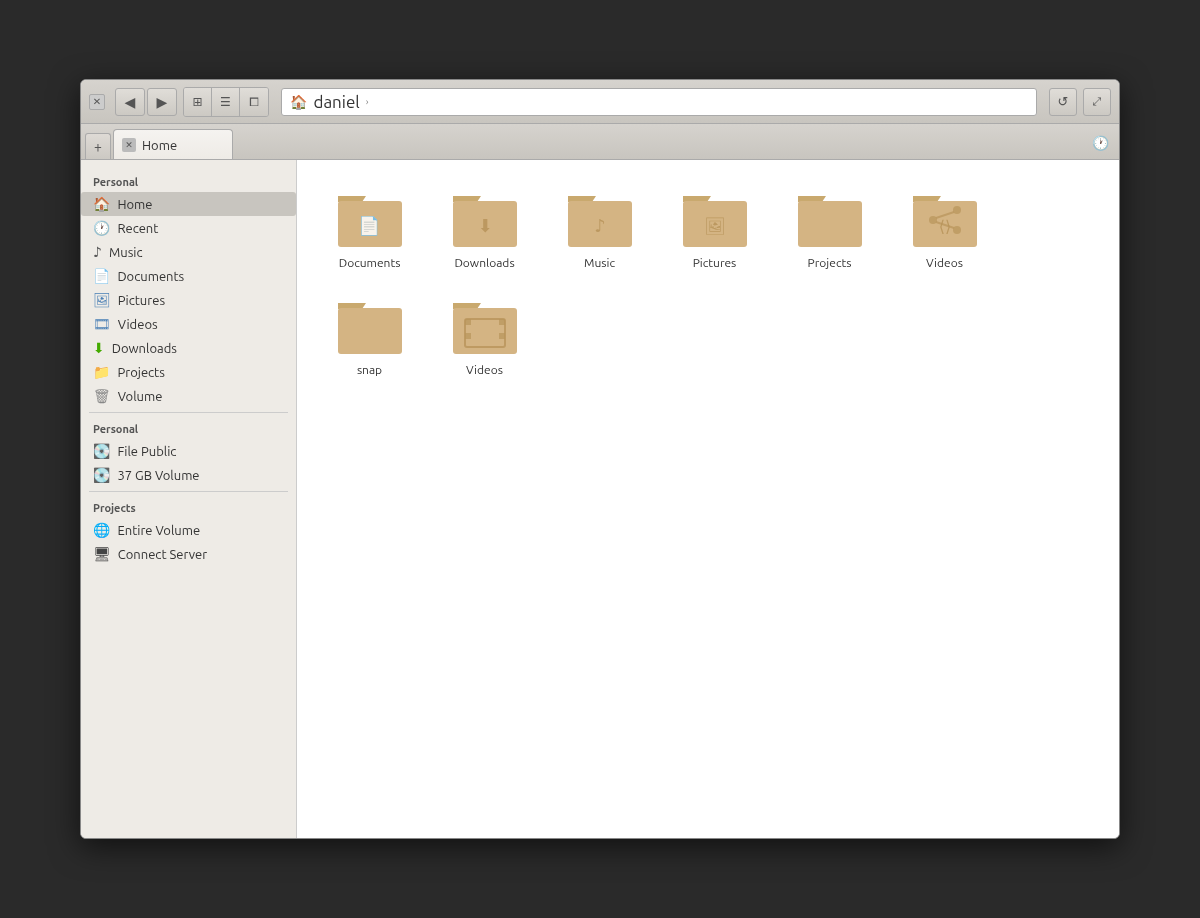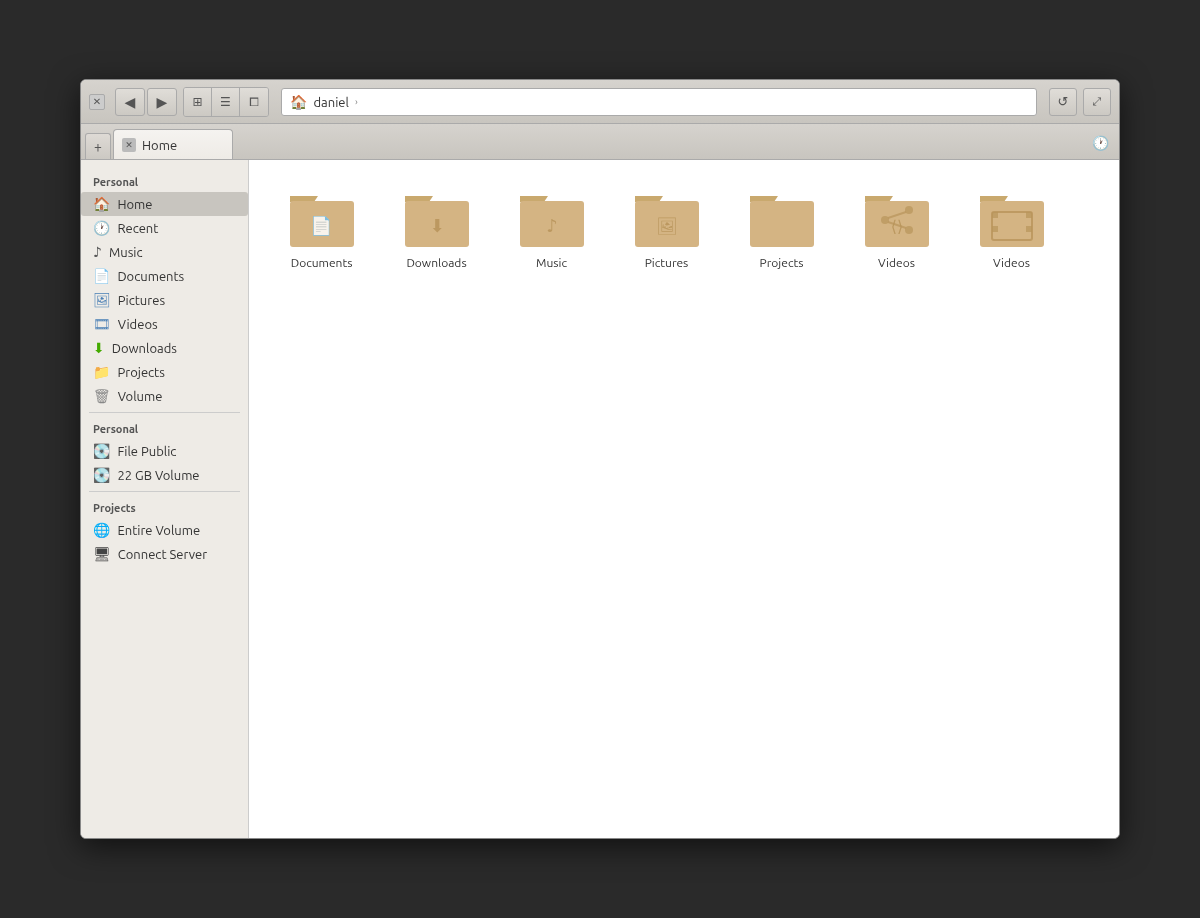--- a/index.html
+++ b/index.html
@@ -81,21 +81,21 @@
       display: flex;
       align-items: center;
       gap: 6px;
       margin: 0 6px;
     }
     .addressbar-home {
       color: #c85a00;
       font-size: 14px;
     }
     .addressbar-text {
-      font-size: 13px;
+      font-size: 17px;
       color: #333;
     }
     .addressbar-chevron {
       font-size: 10px;
       color: #888;
     }
     .titlebar-reload {
       width: 28px; height: 28px;
       background: linear-gradient(to bottom, #e0ddd8, #ccc9c3);
       border: 1px solid #aaa;
@@ -167,21 +167,21 @@
       cursor: pointer;
     }
     
     .main {
       display: flex;
       flex: 1;
       overflow: hidden;
     }
     
     .sidebar {
-      width: 168px;
+      width: 216px;
       background: #eeebe6;
       border-right: 1px solid #ccc;
       padding: 10px 0;
       flex-shrink: 0;
       overflow-y: auto;
     }
     .sidebar-section-label {
       font-size: 11px;
       font-weight: bold;
       color: #555;
@@ -363,21 +363,21 @@
 
       <div class="sidebar-divider"></div>
       <div class="sidebar-section-label">Personal</div>
 
       <div class="sidebar-item">
         <span class="icon-filesystem">💽</span>
         <span>File Public</span>
       </div>
       <div class="sidebar-item">
         <span class="icon-volume">💽</span>
-        <span>22 GB Volume</span>
+        <span>37 GB Volume</span>
       </div>
 
       <div class="sidebar-divider"></div>
       <div class="sidebar-section-label">Projects</div>
 
       <div class="sidebar-item">
         <span class="icon-network">🌐</span>
         <span>Entire Volume</span>
       </div>
       <div class="sidebar-item">
@@ -441,20 +441,27 @@
 
             <circle cx="24" cy="32" r="4" fill="#b8945a" opacity="0.7"></circle>
             <circle cx="48" cy="22" r="4" fill="#b8945a" opacity="0.7"></circle>
             <circle cx="48" cy="42" r="4" fill="#b8945a" opacity="0.7"></circle>
             <line x1="27" y1="30" x2="45" y2="24" stroke="#b8945a" stroke-width="2" opacity="0.7"></line>
             <line x1="27" y1="34" x2="45" y2="40" stroke="#b8945a" stroke-width="2" opacity="0.7"></line>
           </svg>
           <span class="folder-label">Videos</span>
         </div>
 
+        <div class="file-item">
+          <svg class="folder-icon" viewBox="0 0 72 64">
+            <path class="folder-top" d="M4,14 L28,14 L32,8 L4,8 Z"></path>
+            <rect class="folder-body" x="4" y="13" width="64" height="46" rx="3"></rect>
+          </svg>
+          <span class="folder-label">snap</span>
+        </div>
 
 
         <div class="file-item">
           <svg class="folder-icon" viewBox="0 0 72 64">
             <path class="folder-top" d="M4,14 L28,14 L32,8 L4,8 Z"></path>
             <rect class="folder-body" x="4" y="13" width="64" height="46" rx="3"></rect>
 
             <rect x="16" y="24" width="40" height="28" rx="2" fill="none" stroke="#b8945a" stroke-width="2" opacity="0.8"></rect>
             <rect x="16" y="24" width="6" height="6" fill="#b8945a" opacity="0.7"></rect>
             <rect x="16" y="38" width="6" height="6" fill="#b8945a" opacity="0.7"></rect>

